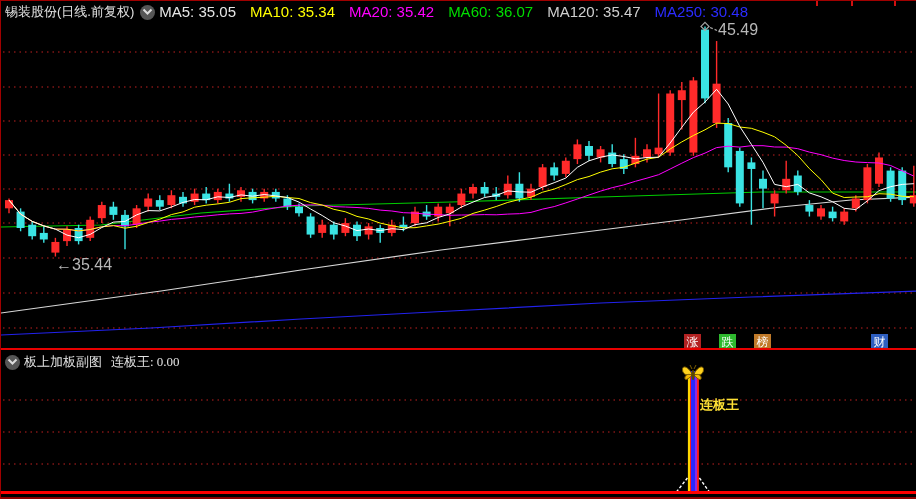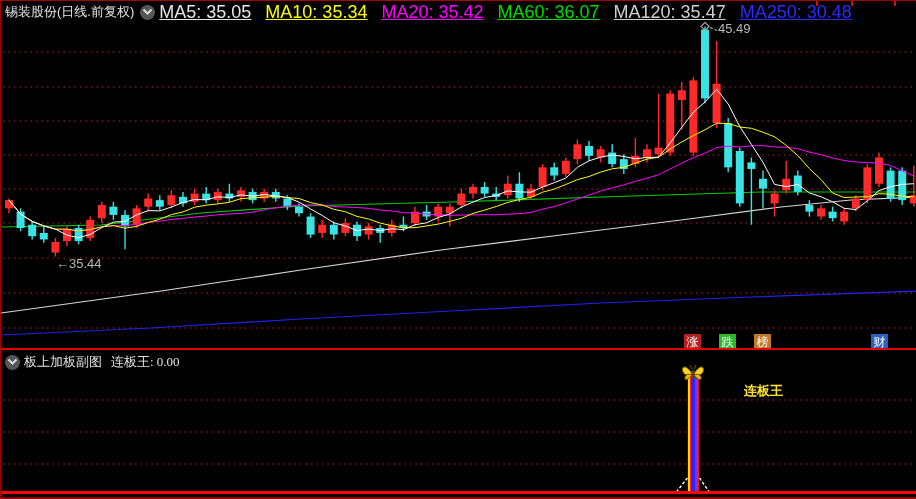--- a/index.html
+++ b/index.html
@@ -10,26 +10,26 @@
   }
   .abs{position:absolute;}
   .hdr-row{position:absolute;left:0;top:0;height:22px;display:flex;align-items:center;gap:0;white-space:nowrap;}
   .title{color:#e2e2e2;font-size:13px;padding-left:4px;}
   .sub-title{color:#e2e2e2;font-size:13px;}
   .chev{
     width:15px;height:15px;border-radius:50%;background:#565656;display:inline-flex;
     align-items:center;justify-content:center;margin:0 4px 0 6px;cursor:pointer;flex:0 0 auto;
   }
   .chev svg{display:block;}
-  .ma-item{font-size:18px;margin-right:14px;text-decoration:underline;}
+  .ma-item{font-size:15px;margin-right:14px;}
   .badge{
     position:absolute;width:17px;height:16px;color:#fff;font-size:12px;line-height:16px;
     text-align:center;cursor:pointer;
   }
-  .price-label{position:absolute;color:#b8b8b8;font-size:13px;}
+  .price-label{position:absolute;color:#b8b8b8;font-size:16px;}
   .marker-label{position:absolute;color:#ffe135;font-size:13px;font-weight:bold;}
   .redline{position:absolute;left:0;width:916px;background:#e80000;}
   svg.chart{position:absolute;left:0;}
 </style>
 </head>
 <body>
 
 <div id="app">
 
   <svg id="main-svg" class="chart" width="916" height="347" viewBox="0 0 916 347" style="top:0;">
@@ -293,17 +293,17 @@
       <g stroke="#7a5c00" stroke-width="1">
         <path d="M11,10 C7,2 1,1 1.5,6 C2,11 7,12 11,10 Z" fill="#ffd21e"></path>
         <path d="M13,10 C17,2 23,1 22.5,6 C22,11 17,12 13,10 Z" fill="#ffd21e"></path>
         <path d="M11,11 C7,16 3,17 4,13 C5,10 8,10 11,11 Z" fill="#f5b800"></path>
         <path d="M13,11 C17,16 21,17 20,13 C19,10 16,10 13,11 Z" fill="#f5b800"></path>
       </g>
       <ellipse cx="12" cy="11" rx="1.6" ry="5" fill="#5c4500"></ellipse>
       <path d="M11,5 L9,1 M13,5 L15,1" stroke="#7a5c00" stroke-width="1" fill="none"></path>
     </svg>
   </div>
-  <div class="marker-label" style="left:699px;top:381px;z-index:6;padding-left:44px;">连板王</div>
+  <div class="marker-label" style="left:699px;top:395px;z-index:6;">连板王</div>
 
   <div class="redline" style="top:490px;height:3px;background:#ff0000;"></div>
   <div class="redline" style="top:496px;height:2px;background:#8d0000;"></div>
 </div>
 
 </body></html>

